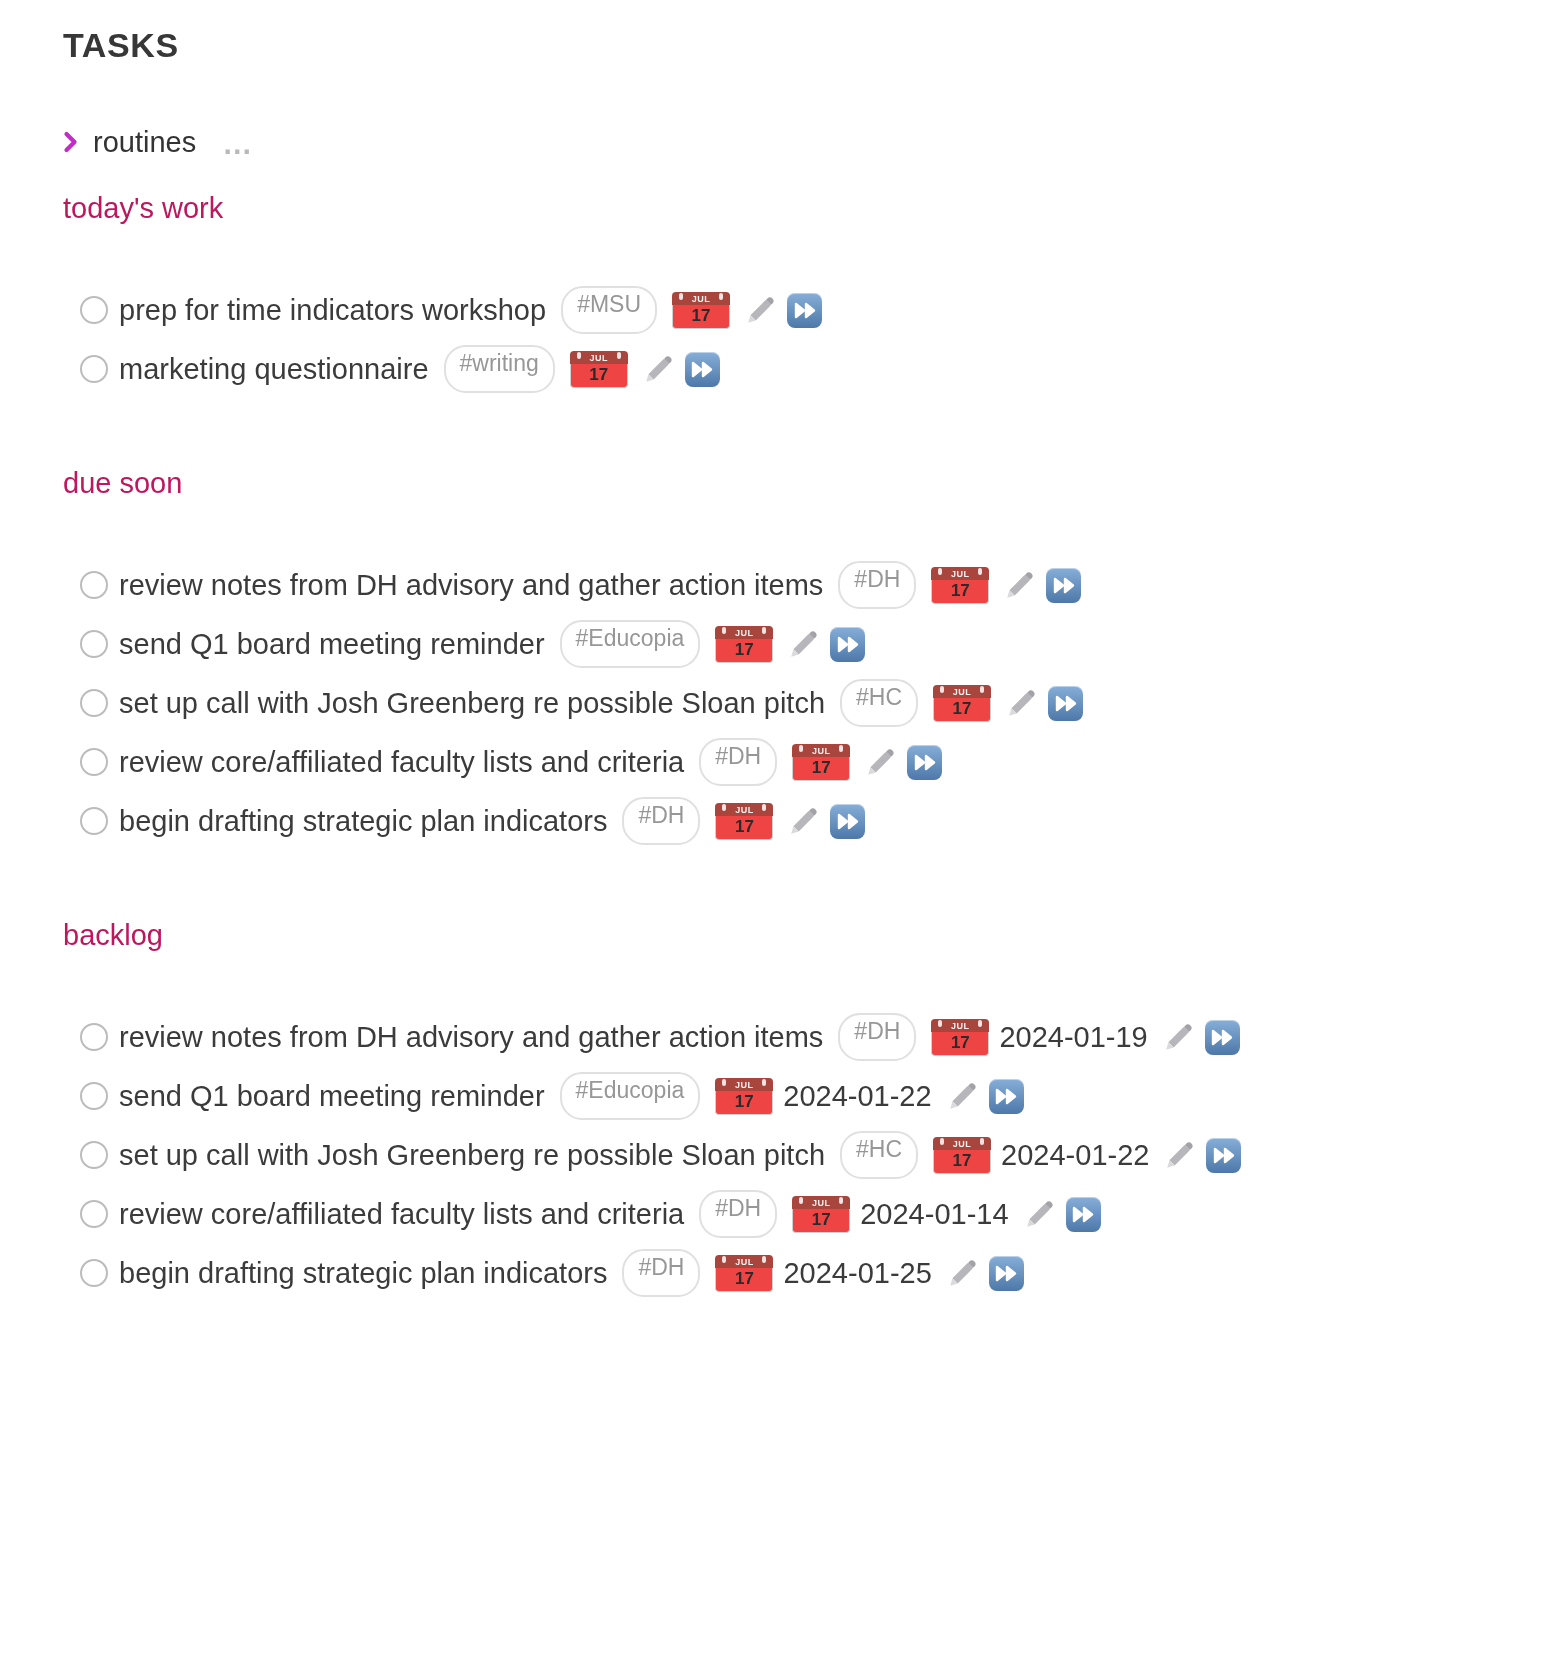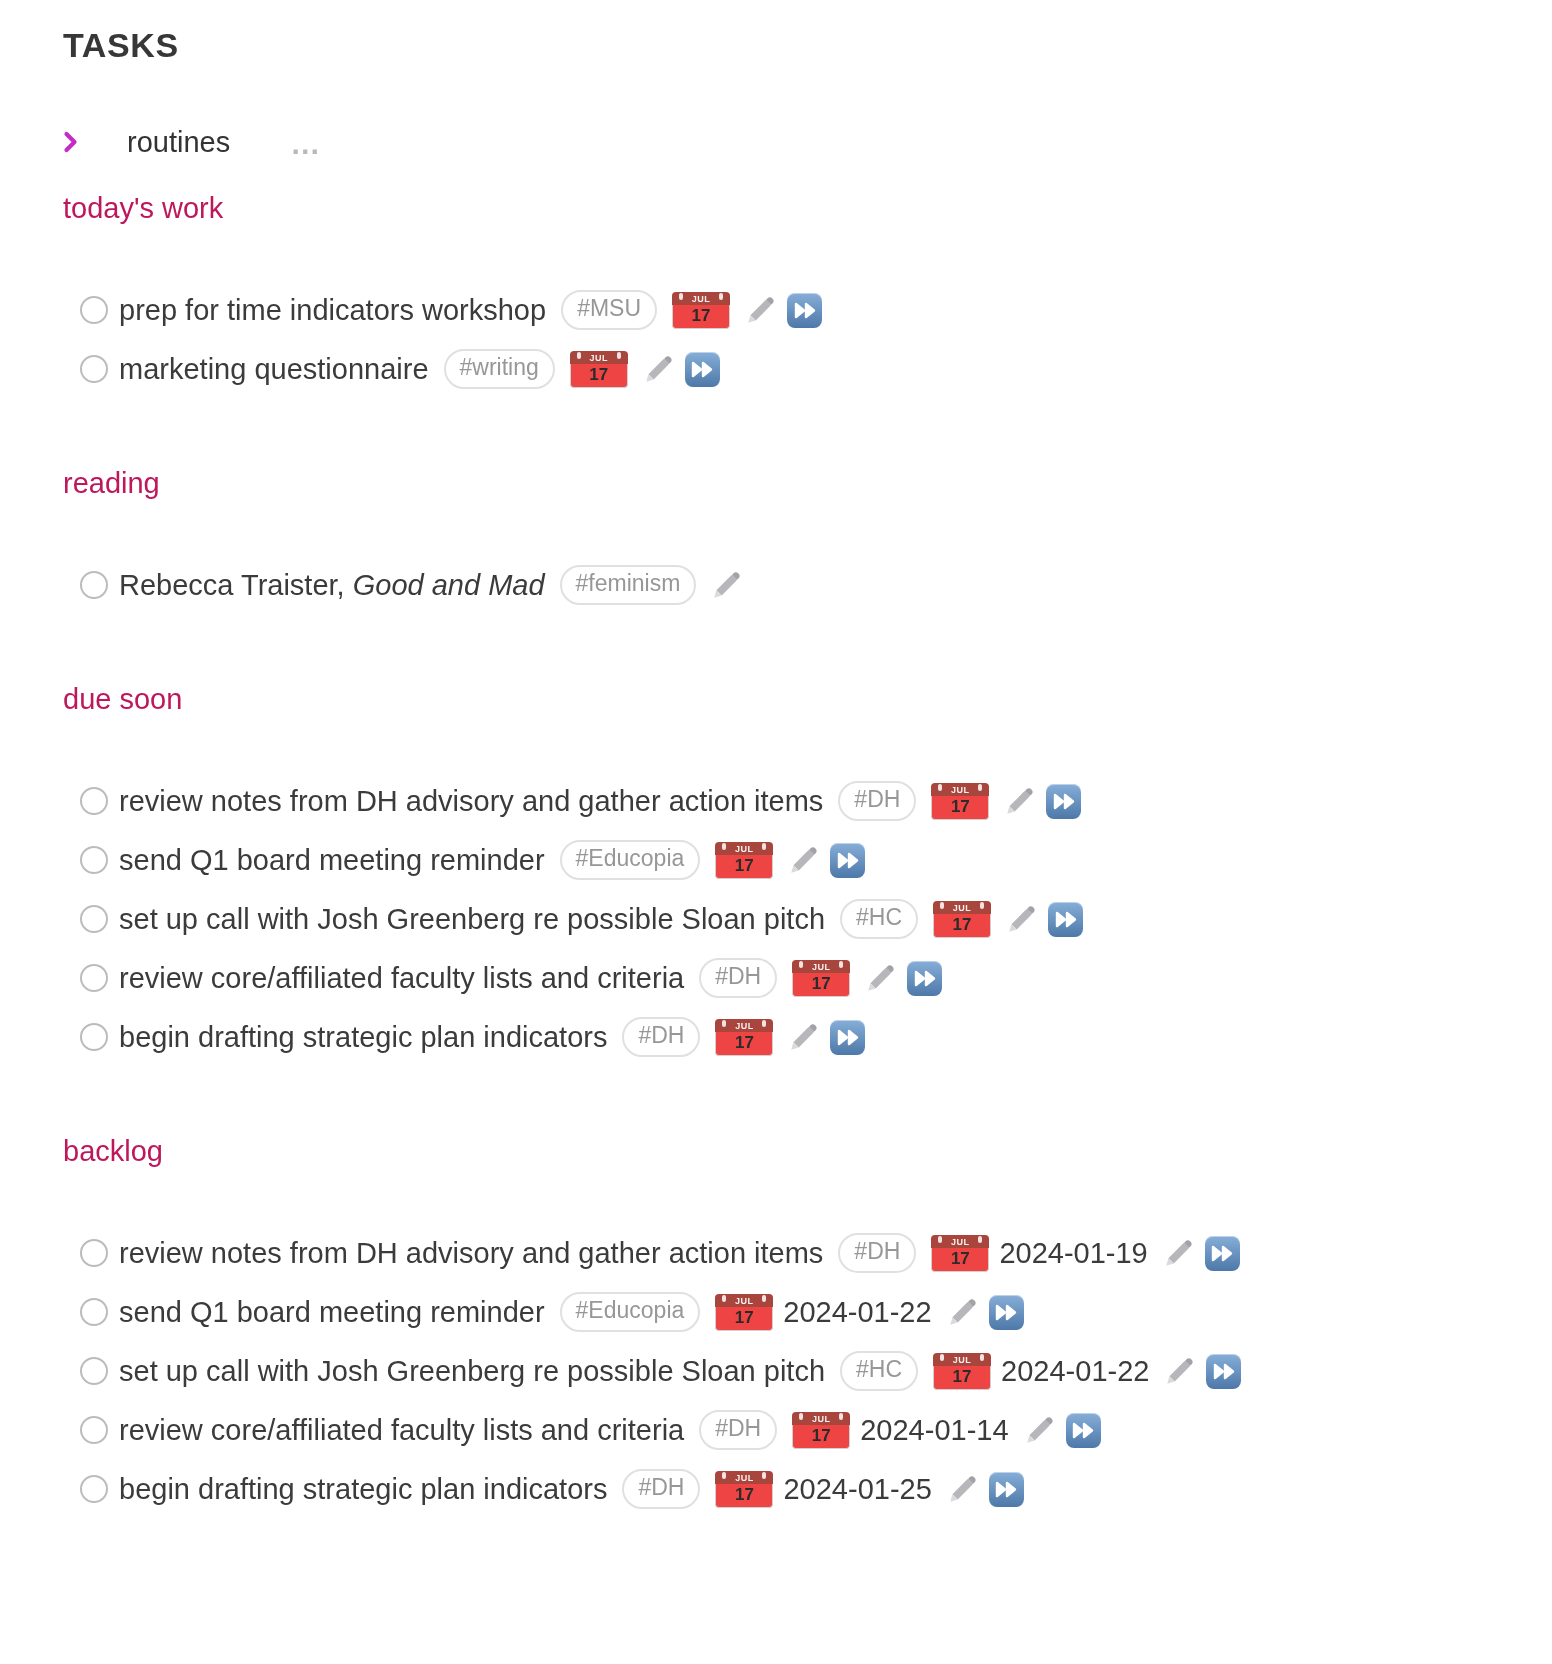--- a/index.html
+++ b/index.html
@@ -7,41 +7,41 @@
     width: 1552px; height: 1664px; box-sizing: border-box;
     background: #ffffff; overflow: hidden;
     font-family: "Liberation Sans", sans-serif;
     color: #3b3b3b;
     padding: 26px 30px 0 63px;
   }
   .page-title {
     font-size: 34px; font-weight: bold; letter-spacing: 0.6px;
     color: #373737; margin: 0; height: 38px; line-height: 38px;
   }
-  .routines-row { margin-top: 58px; height: 40px; display: flex; align-items: center; gap: 34px; }
+  .routines-row { margin-top: 58px; height: 40px; display: flex; align-items: center; }
   .chevron { color: var(--accent-chevron, #c32cc8); display: inline-flex; margin-right: 15px; flex: none; }
   .routines-label { font-size: 29px; color: #333333; }
   .routines-more {
     margin-left: 26px; color: var(--ellipsis, #b9b9b9);
     font-size: 30px; font-weight: bold; transform: translateY(2px); letter-spacing: 2px;
   }
   .section { margin-top: 72px; }
   #sections .section:first-child { margin-top: 26px; }
   .section-title { font-size: 29px; color: #be185d; height: 40px; line-height: 40px; margin-bottom: 60px; }
   .task-row { display: flex; align-items: center; height: 44px; margin: 0 0 15px 17px; white-space: nowrap; }
   .checkbox {
     width: 28px; height: 28px; box-sizing: border-box; flex: none;
     border: 2px solid #bcbcbc; border-radius: 50%; background: #fff; margin-right: 11px;
   }
   .task-label { font-size: 29px; color: var(--text, #3b3b3b); }
   .task-label .italic { font-style: italic; }
   .tag {
     margin-left: 15px; flex: none;
     border: 2px solid var(--tag-border, #e0e0e0); border-radius: 22px;
-    padding: 3px 14px 6px; font-size: 23px; color: var(--tag-text, #979797);
+    padding: 3px 14px 14px; font-size: 23px; color: var(--tag-text, #979797);
     background: #fff;
   }
   .cal { margin-left: 15px; position: relative; width: 58px; height: 37px; display: inline-flex; flex-direction: column; flex: none; }
   .cal-top {
     background: var(--calendar-red, #a8453c); color: rgba(255,255,255,.92);
     font-size: 9px; font-weight: bold; letter-spacing: .5px; text-align: center;
     height: 13px; line-height: 14px; border-radius: 4px 4px 0 0;
   }
   .cal-day {
     background: #ef4444; color: #2b2b2b; border: 1px solid #d3cfcf; border-top: none;
@@ -126,39 +126,20 @@
     <span class="ff">
       <svg width="24" height="19" viewBox="0 0 24 19" aria-hidden="true">
         <polygon points="3,3 11,9.5 3,16" fill="#ffffff" stroke="#ffffff" stroke-width="2.4" stroke-linejoin="round"></polygon>
         <polygon points="13,3 21,9.5 13,16" fill="#ffffff" stroke="#ffffff" stroke-width="2.4" stroke-linejoin="round"></polygon>
       </svg>
     </span>
   </div>
 </div>
   </section>
 
-  <section class="section">
-    <div class="section-title">reading</div>
-    <div class="task-list">
-  <div class="task-row">
-    <span class="checkbox"></span>
-    <span class="task-label"><span>Rebecca Traister, </span><span class="italic">Good and Mad</span></span>
-    <span class="tag">#feminism</span>
-
-    <span class="pencil">
-      <svg width="31" height="31" viewBox="0 0 30 30" aria-hidden="true">
-        <path d="M6.2 19.6 L19.9 5.9 a3.6 3.6 0 0 1 5.1 5.1 L11.3 24.7 Z" fill="#b6b6bb"></path>
-        <path d="M21.6 4.4 l4.9 4.9 1-1 a3.4 3.4 0 0 0 -4.9 -4.9 Z" fill="#a2a2a8"></path>
-        <path d="M4.1 26.8 L6.2 19.6 L11.3 24.7 Z" fill="#dadadc"></path>
-      </svg>
-    </span>
-
-  </div>
-</div>
-  </section>
 
   <section class="section">
     <div class="section-title">due soon</div>
     <div class="task-list">
   <div class="task-row">
     <span class="checkbox"></span>
     <span class="task-label"><span>review notes from DH advisory and gather action items</span></span>
     <span class="tag">#DH</span>
     <span class="cal">
       <span class="cal-ring l"></span>

